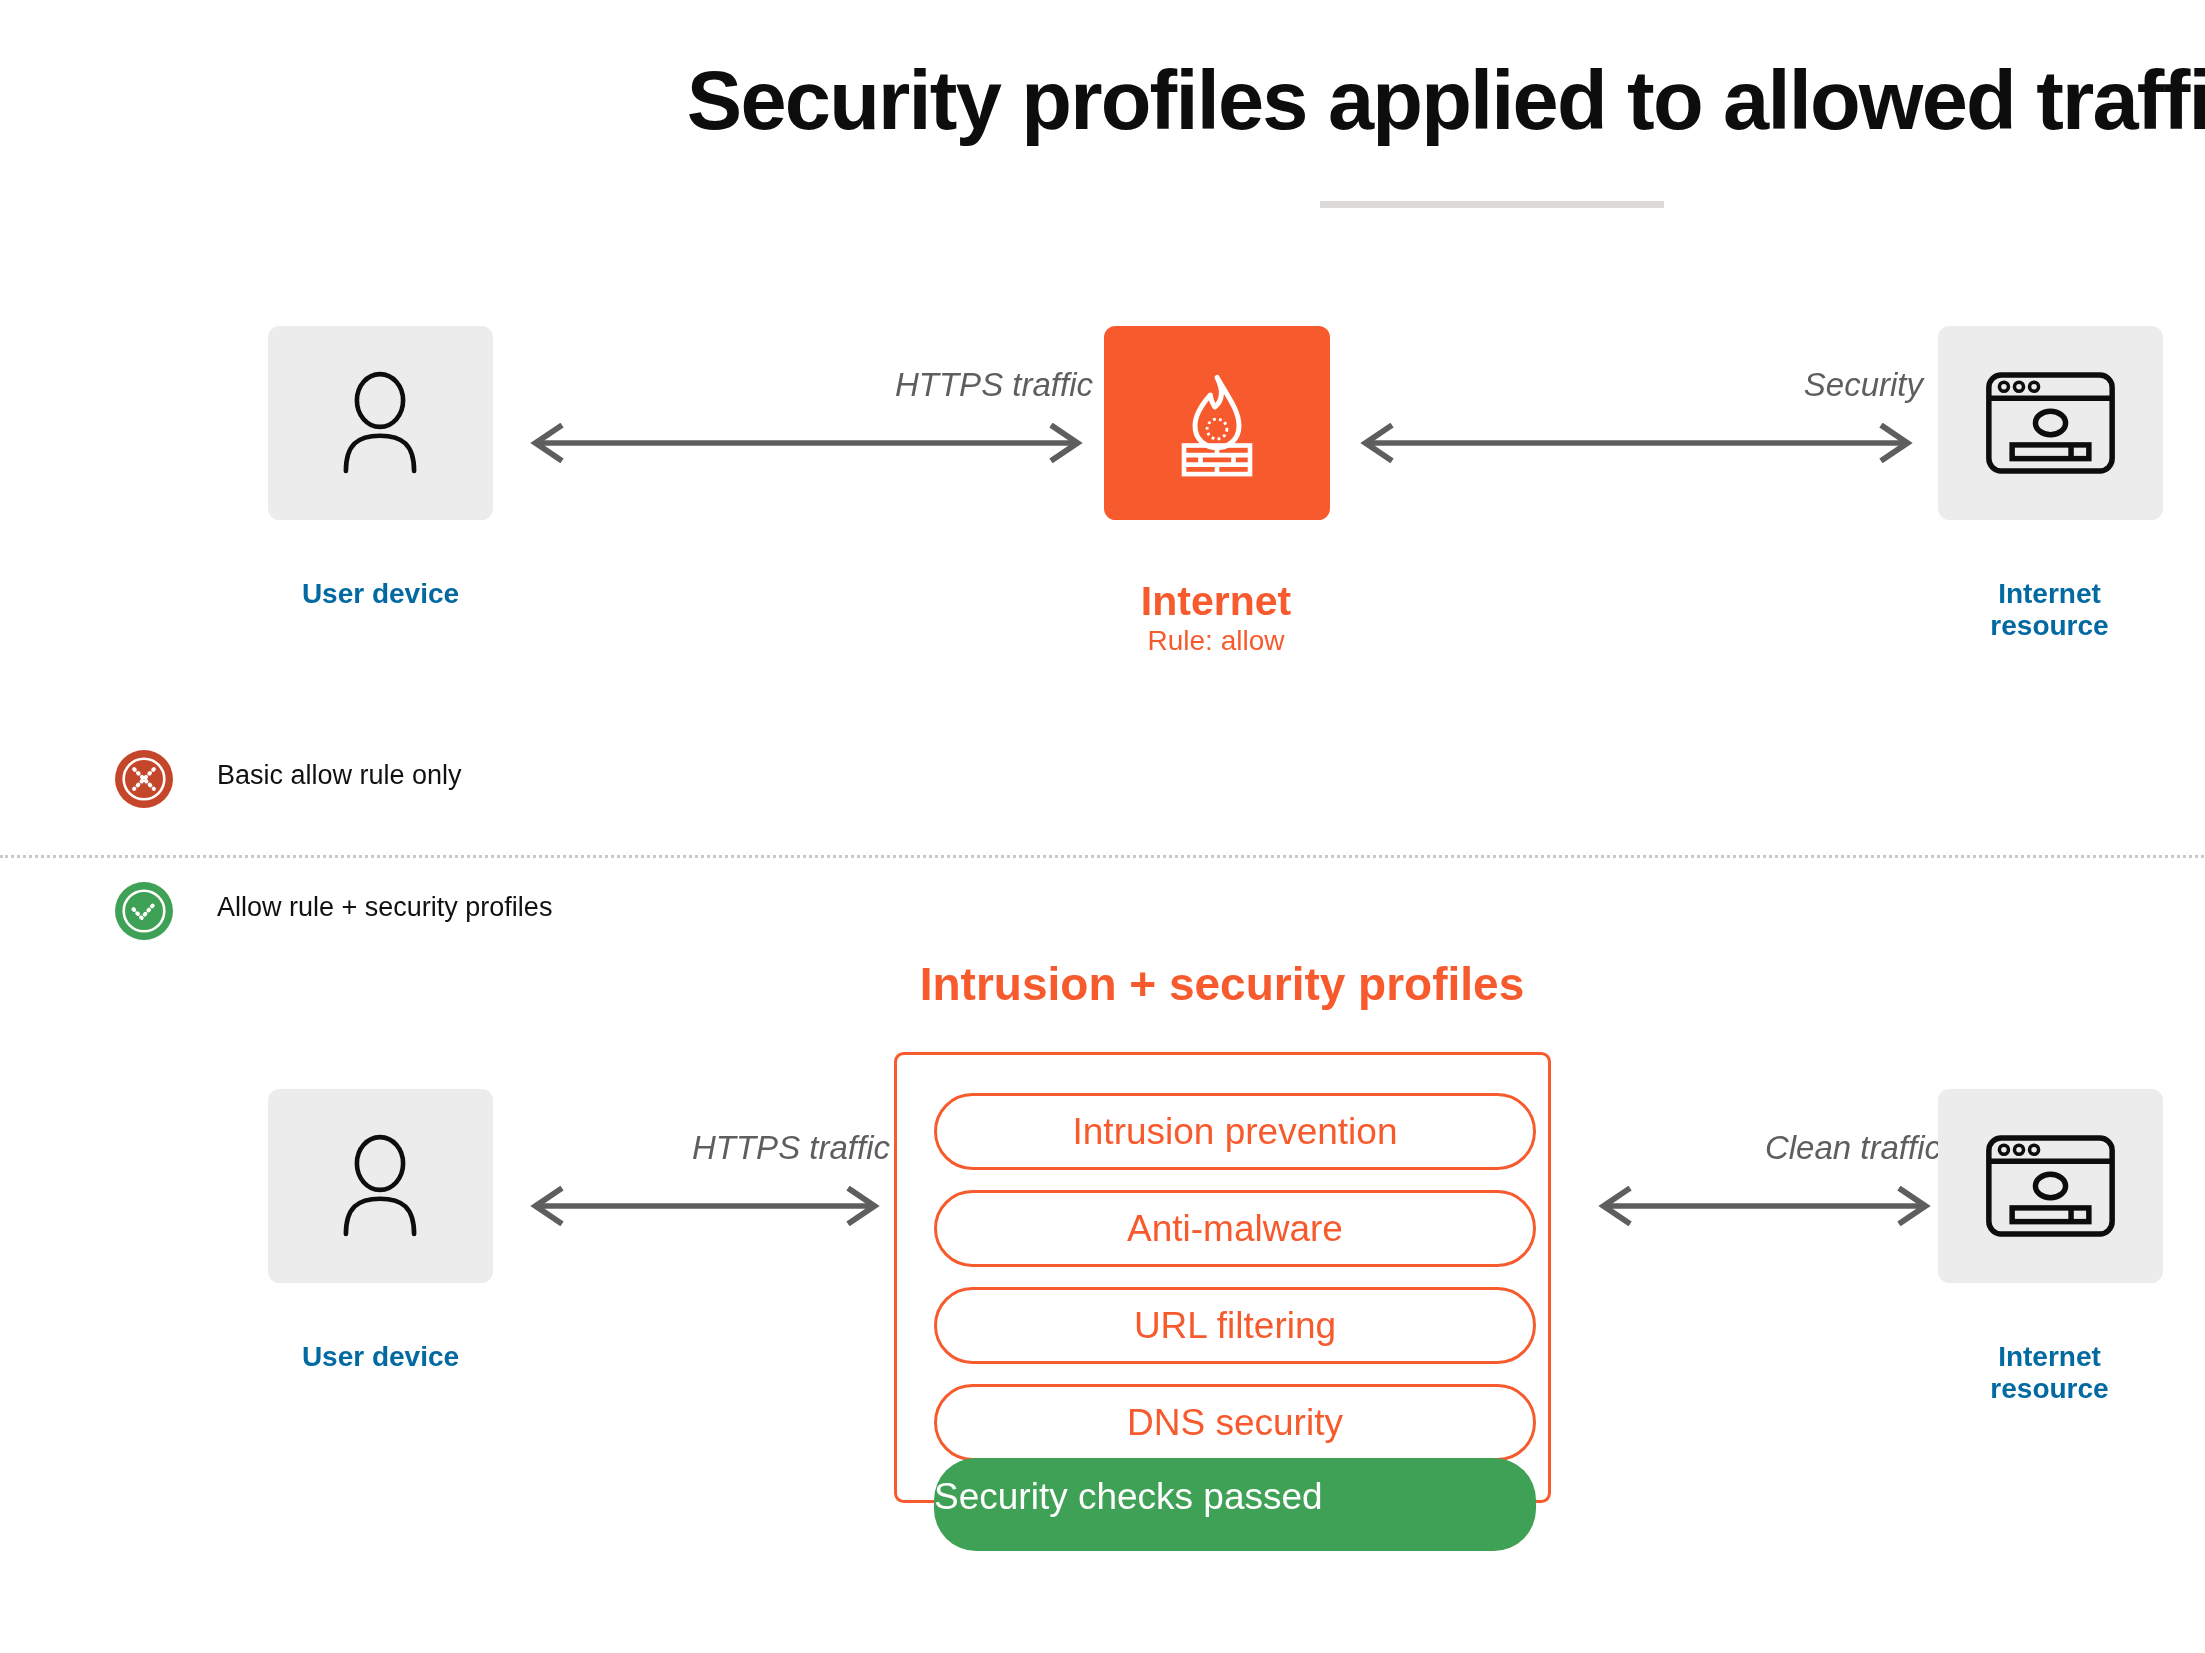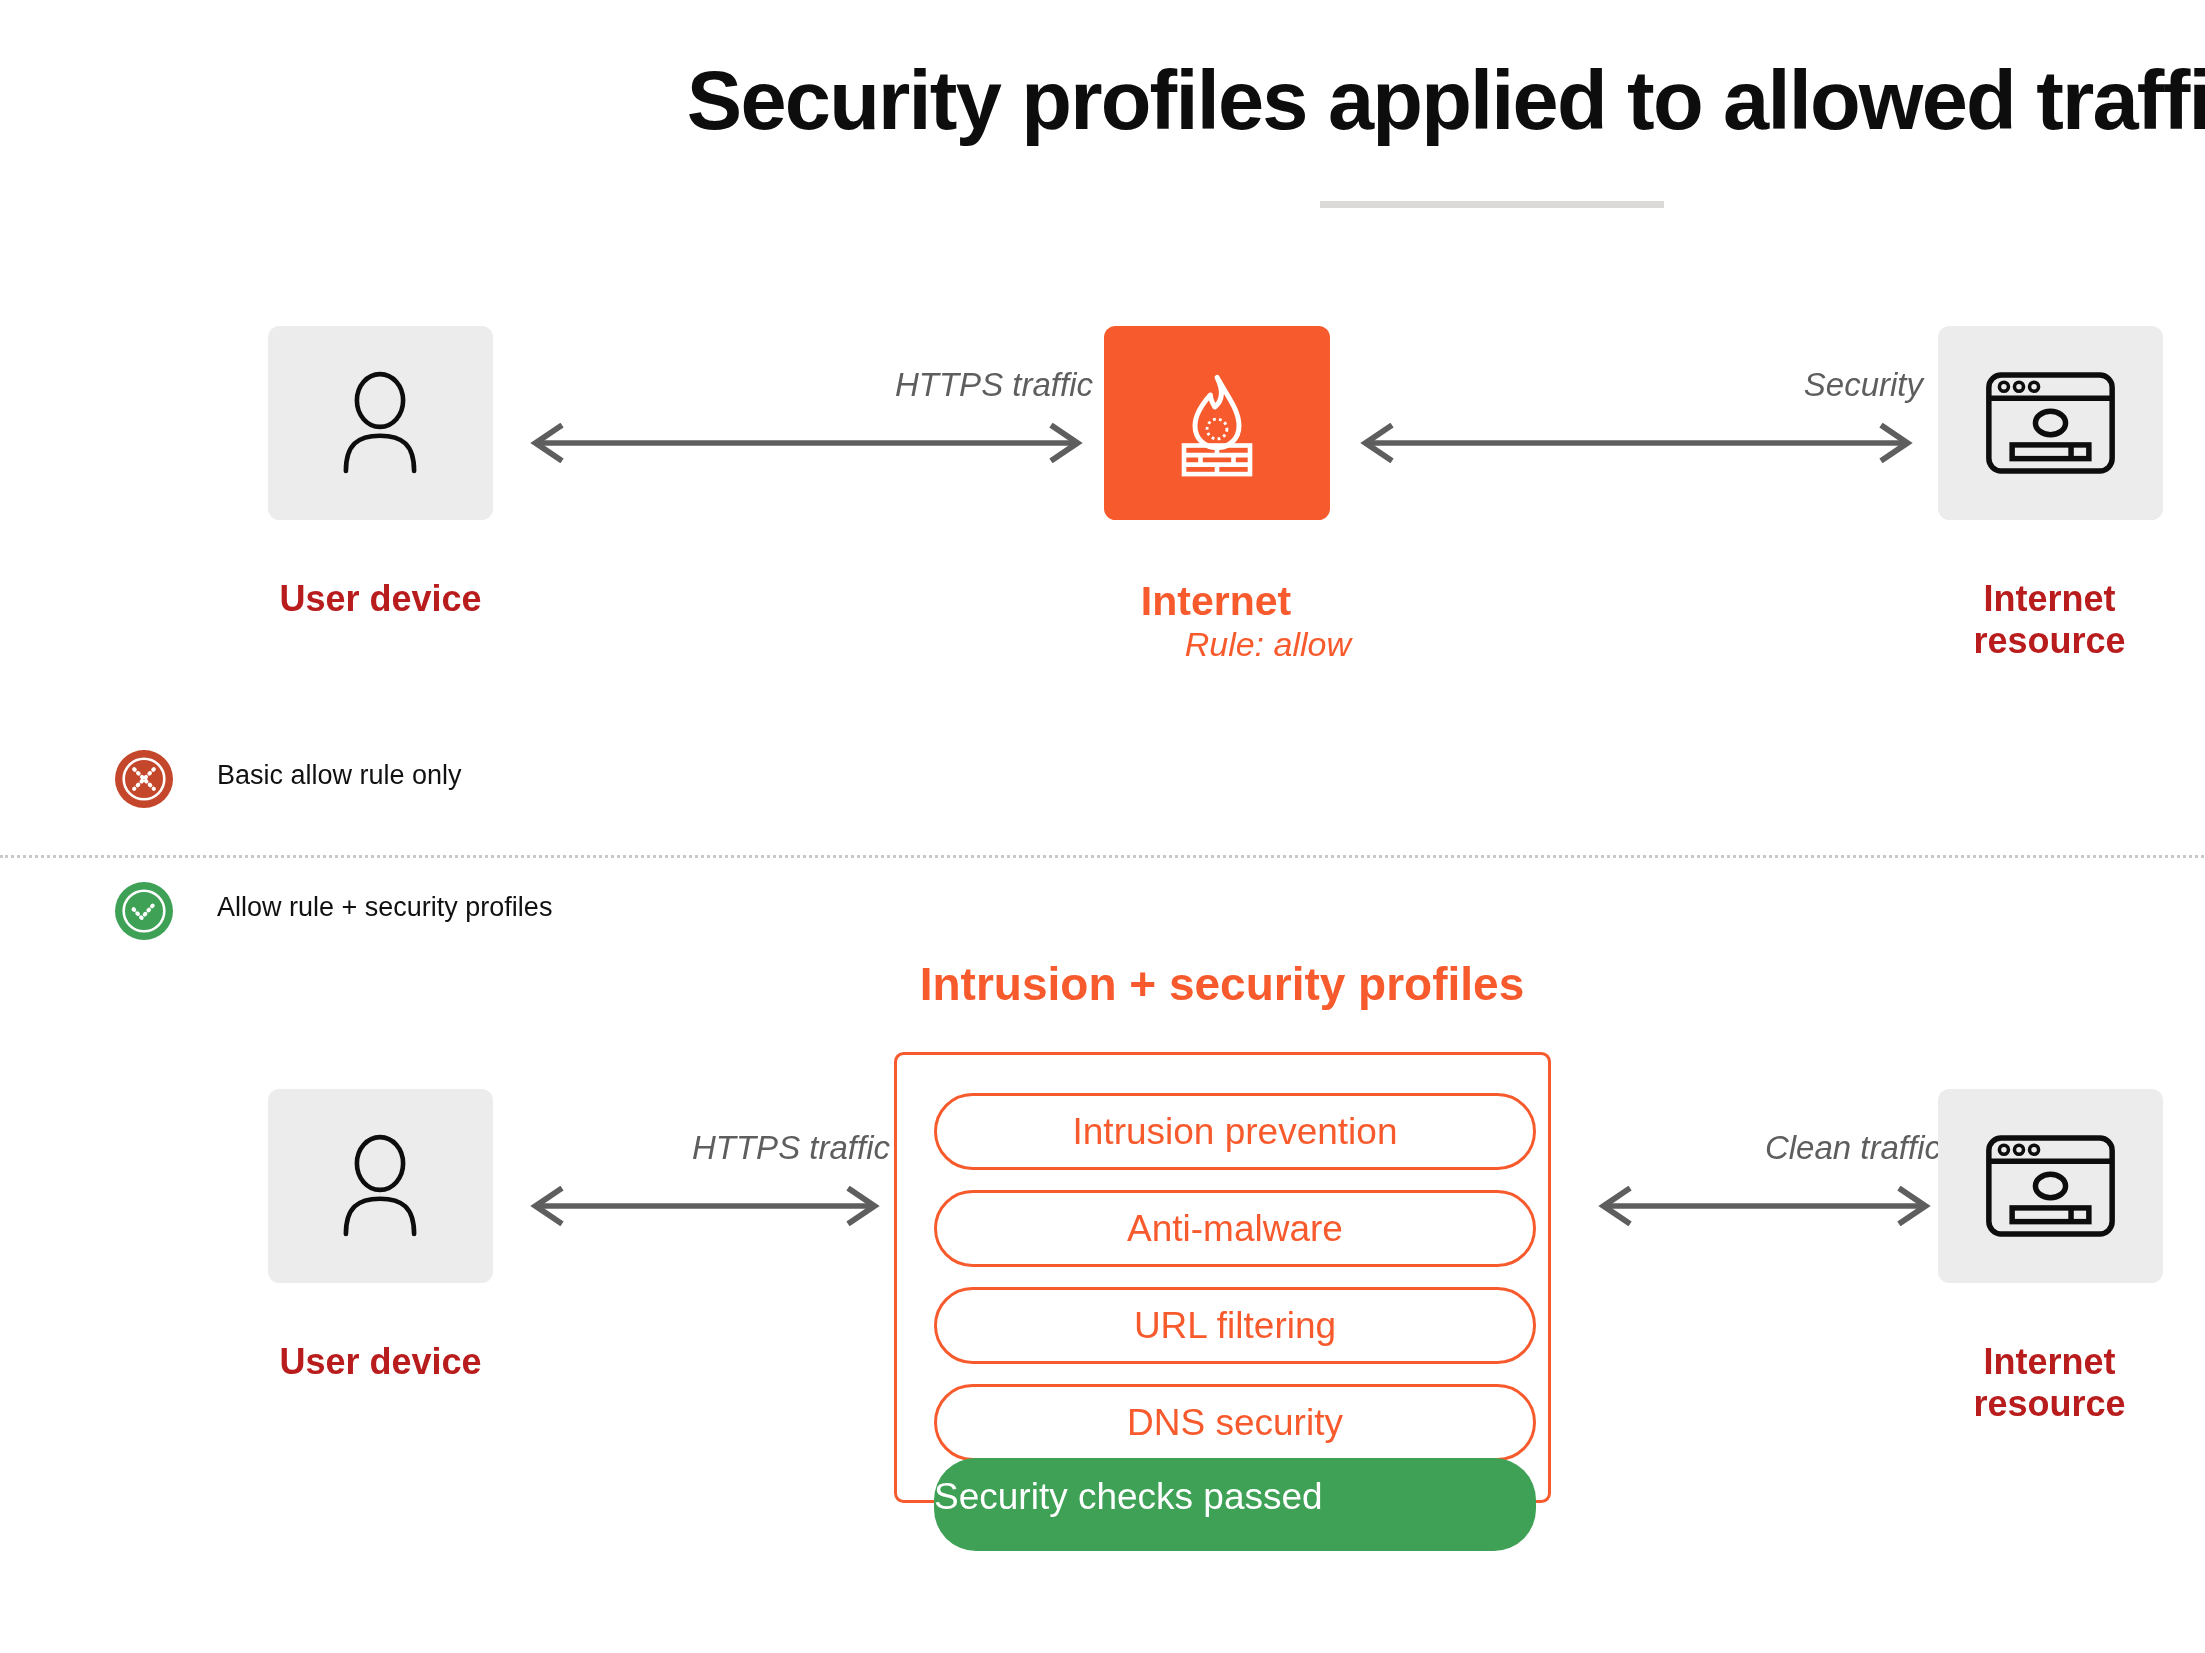--- a/index.html
+++ b/index.html
@@ -40,46 +40,45 @@
 
   
   .node-tile {
     position: absolute;
     background: #ececec;
     border-radius: 11.5px;
   }
   .node-label {
     position: absolute;
     text-align: center;
-    font-size: 36px;
+    font-size: 28px;
     font-weight: 700;
     line-height: 1.16;
-    color: #b91c1c;
+    color: #0369a1;
     white-space: pre-line;
   }
 
   
   .firewall-tile {
     position: absolute;
     background: #f75a2c;
     border-radius: 11.5px;
   }
   .firewall-name {
     position: absolute;
     text-align: center;
     font-size: 41px;
     font-weight: 700;
     color: #f75a2c;
     white-space: nowrap;
   }
   .firewall-rule {
     position: absolute;
-    text-align: right;
-    font-size: 34px;
-    font-style: italic;
+    text-align: center;
+    font-size: 28px;
     color: #f75a2c;
     white-space: nowrap;
   }
 
   
   .arrow-wrap { position: absolute; }
   .arrow-label {
     position: absolute;
     text-align: right;
     font-size: 33px;

